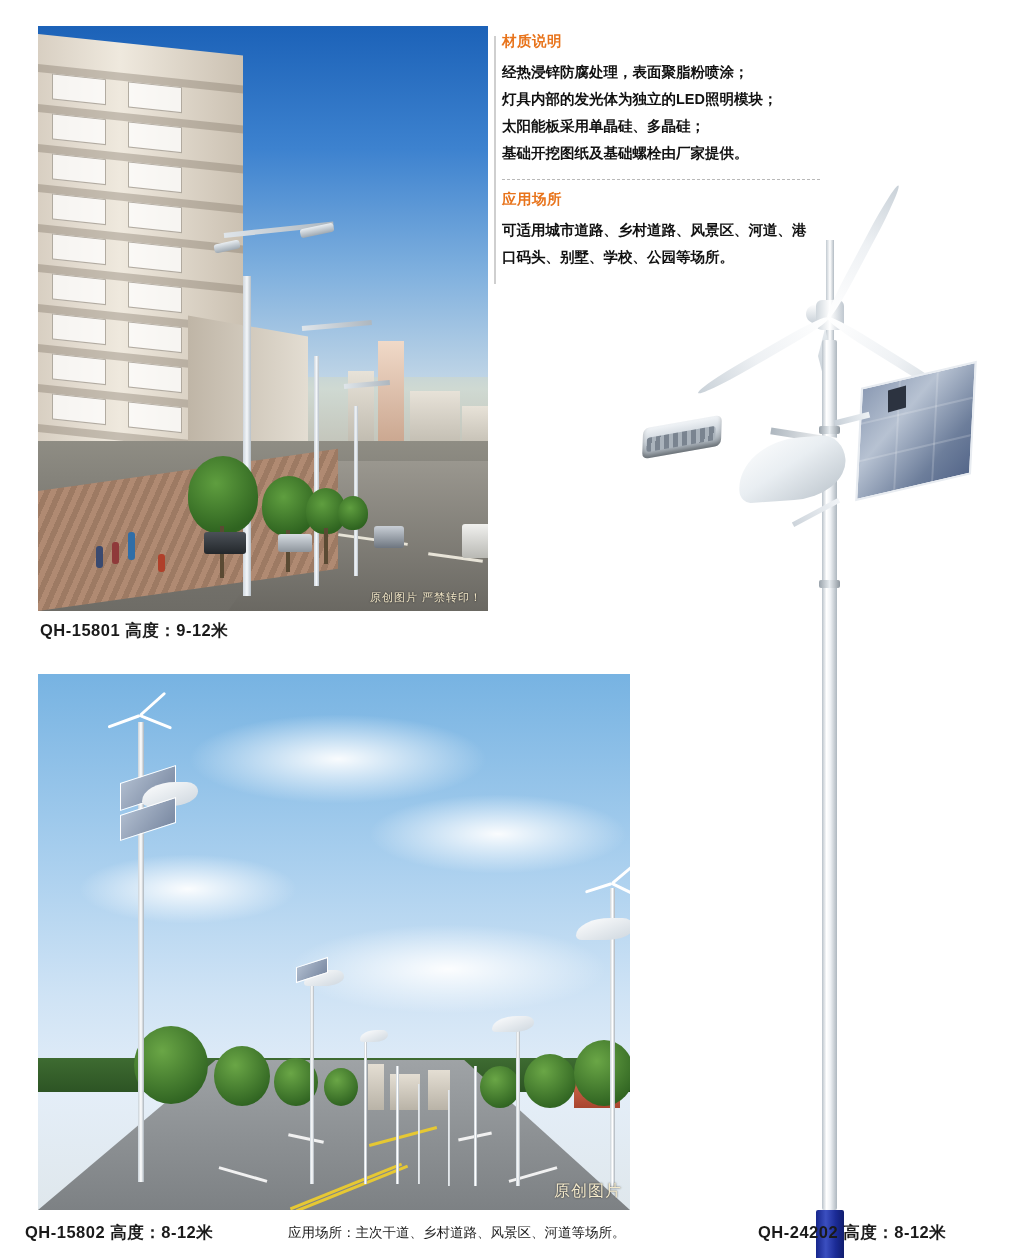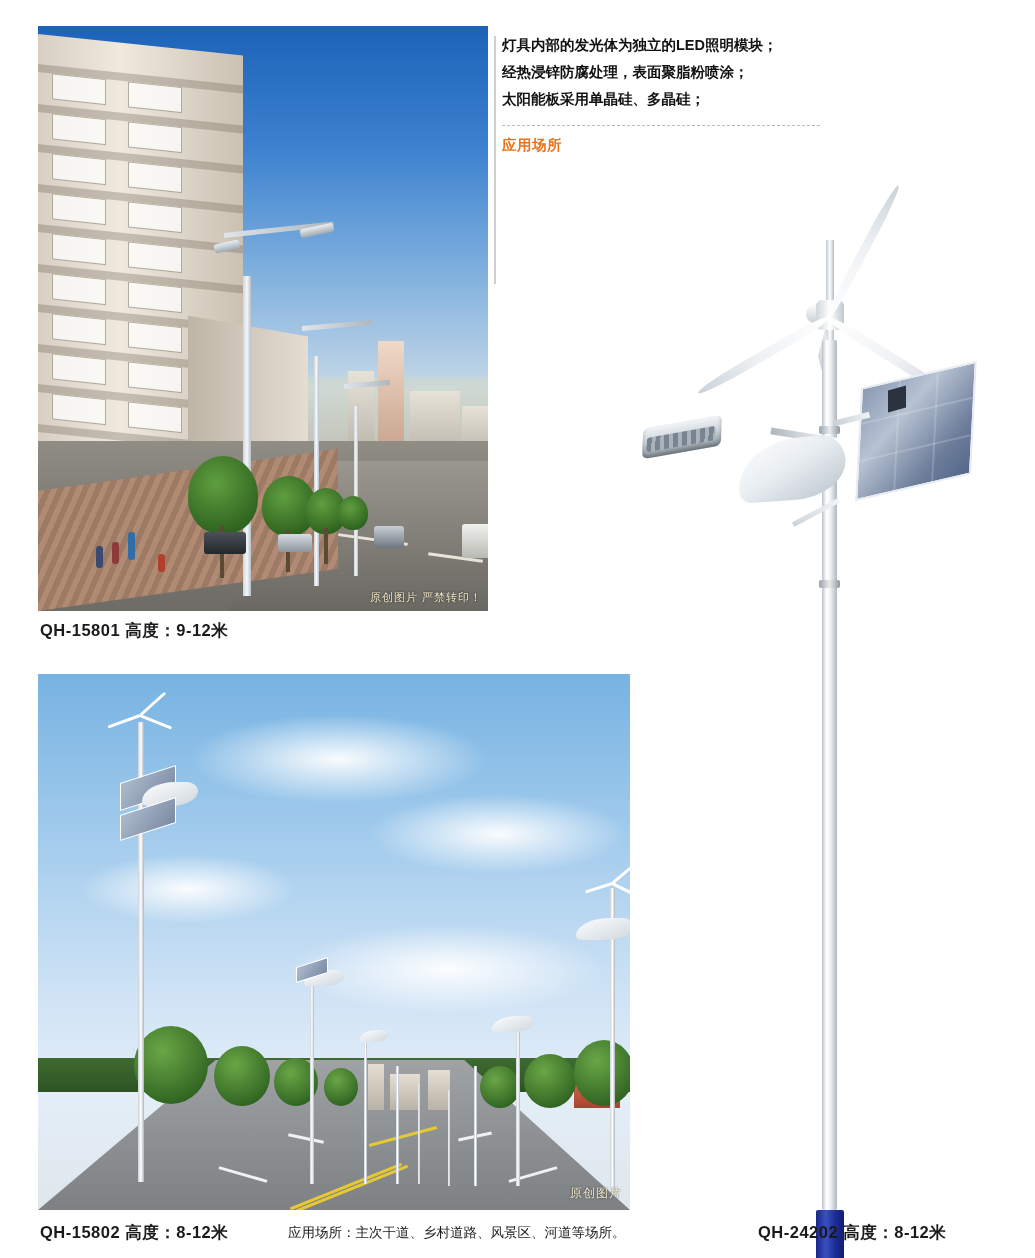--- a/index.html
+++ b/index.html
@@ -119,21 +119,21 @@
 
   .caption {
     position: absolute;
     font-size: 16.5px;
     font-weight: bold;
     color: #1a1a1a;
     letter-spacing: 0.5px;
     white-space: nowrap;
   }
   .cap1 { left: 40px; top: 620px; }
-  .cap2 { left: 40px; top: 1222px; }
+  .cap2 { left: 25px; top: 1222px; }
   .cap3 { left: 758px; top: 1222px; }
   .cap-note {
     position: absolute;
     left: 288px; top: 1224px;
     font-size: 13.5px;
     color: #1a1a1a;
     white-space: nowrap;
   }
 
   
@@ -394,21 +394,21 @@
     border-radius: 60% 20% 50% 10% / 80% 40% 60% 20%;
   }
   .p2-bld {
     position: absolute;
     background: linear-gradient(to bottom,#e4ded3,#b9b3a7);
   }
   .p2-watermark {
     position: absolute;
     right: 8px; bottom: 8px;
     color: #f3e9cb;
-    font-size: 12px;
+    font-size: 16px;
     letter-spacing: 1px;
     text-shadow: 0 0 2px rgba(0,0,0,0.75);
     text-align: right;
   }
 </style>
 </head>
 <body>
 
 <div class="photo1">
   <div class="p1-sky"></div>
@@ -483,25 +483,28 @@
   <div class="p1-person" style="left:90px;top:506px;height:28px;background:#2f6ea8"></div>
   <div class="p1-person" style="left:120px;top:528px;height:18px;background:#b0402a"></div>
 
   <div class="p1-watermark">原创图片  严禁转印！</div>
 </div>
 
 <div class="caption cap1">QH-15801  高度：9-12米</div>
 
 <div class="tp-left-border"></div>
 <div class="textpanel">
+  <div class="tp-head">材质说明</div>
+  <div class="tp-line">经热浸锌防腐处理，表面聚脂粉喷涂；</div>
   <div class="tp-line">灯具内部的发光体为独立的LED照明模块；</div>
-  <div class="tp-line">经热浸锌防腐处理，表面聚脂粉喷涂；</div>
   <div class="tp-line">太阳能板采用单晶硅、多晶硅；</div>
+  <div class="tp-line">基础开挖图纸及基础螺栓由厂家提供。</div>
   <div class="tp-rule"></div>
   <div class="tp-head">应用场所</div>
+  <div class="tp-body">可适用城市道路、乡村道路、风景区、河道、港口码头、别墅、学校、公园等场所。</div>
 </div>
 
 <div class="render">
   <div class="r-mast-top"></div>
   <div class="r-nose"></div>
   <div class="r-hub"></div>
   <div class="r-blade b1"></div>
   <div class="r-blade b2"></div>
   <div class="r-blade b3"></div>
   <div class="r-tail"></div>

